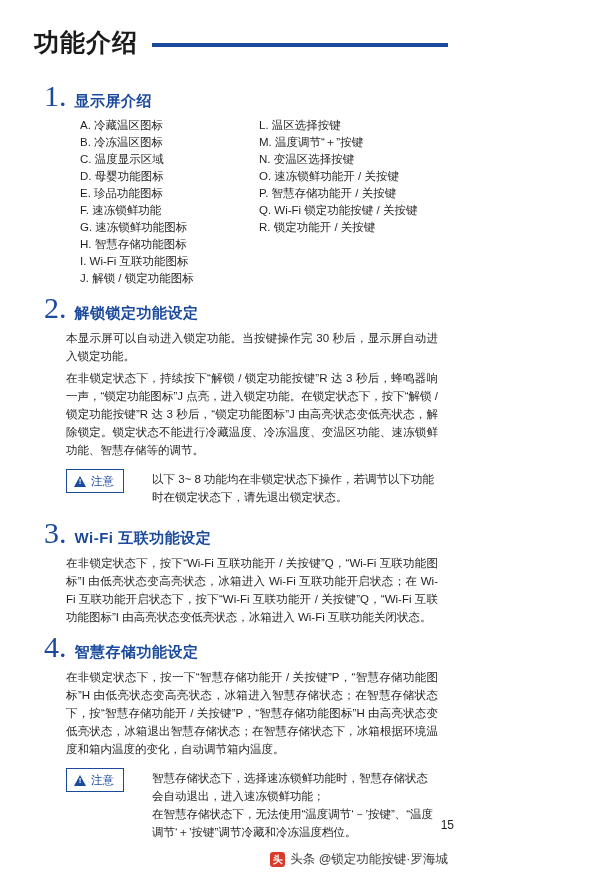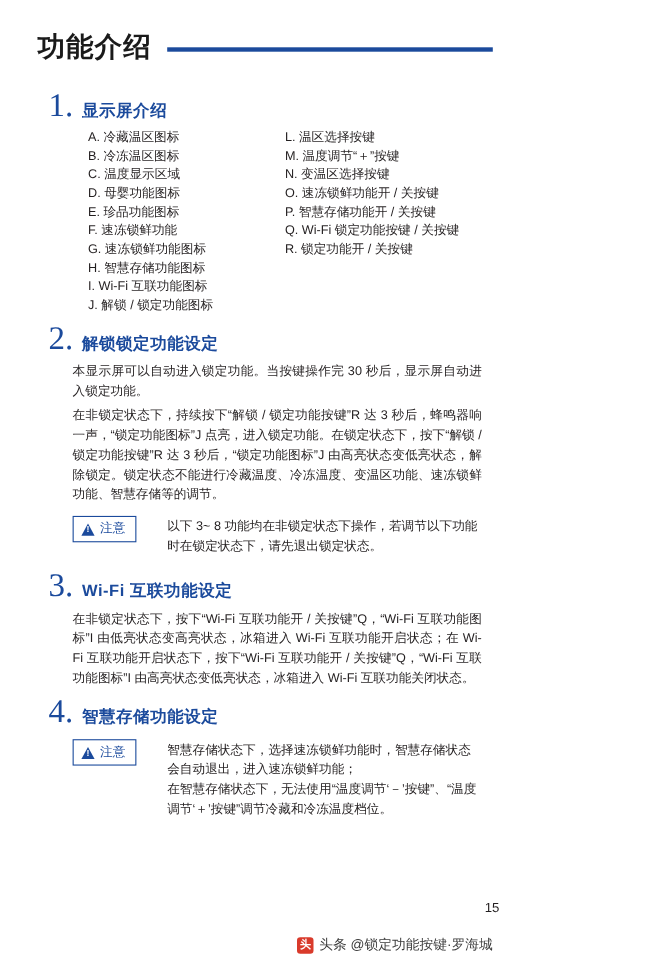--- a/index.html
+++ b/index.html
@@ -235,20 +235,21 @@
         <span class="sec-title">Wi-Fi 互联功能设定</span>
       </div>
       <div class="para">在非锁定状态下，按下“Wi-Fi 互联功能开 / 关按键”Q，“Wi-Fi 互联功能图标”I 由低亮状态变高亮状态，冰箱进入 Wi-Fi 互联功能开启状态；在 Wi-Fi 互联功能开启状态下，按下“Wi-Fi 互联功能开 / 关按键”Q，“Wi-Fi 互联功能图标”I 由高亮状态变低亮状态，冰箱进入 Wi-Fi 互联功能关闭状态。</div>
     </div>
 
     <div class="section">
       <div class="sec-head">
         <span class="sec-num">4.</span>
         <span class="sec-title">智慧存储功能设定</span>
       </div>
+      <div class="para">在非锁定状态下，按一下“智慧存储功能开 / 关按键”P，“智慧存储功能图标”H 由低亮状态变高亮状态，冰箱进入智慧存储状态；在智慧存储状态下，按“智慧存储功能开 / 关按键”P，“智慧存储功能图标”H 由高亮状态变低亮状态，冰箱退出智慧存储状态；在智慧存储状态下，冰箱根据环境温度和箱内温度的变化，自动调节箱内温度。</div>
       <div class="note">
         <div class="note-label">
           <span class="warn-tri"></span>
           <span>注意</span>
         </div>
         <div class="note-text" style="white-space: pre-line;">智慧存储状态下，选择速冻锁鲜功能时，智慧存储状态会自动退出，进入速冻锁鲜功能；
 在智慧存储状态下，无法使用“温度调节‘－’按键”、“温度调节‘＋’按键”调节冷藏和冷冻温度档位。</div>
       </div>
     </div>
 

